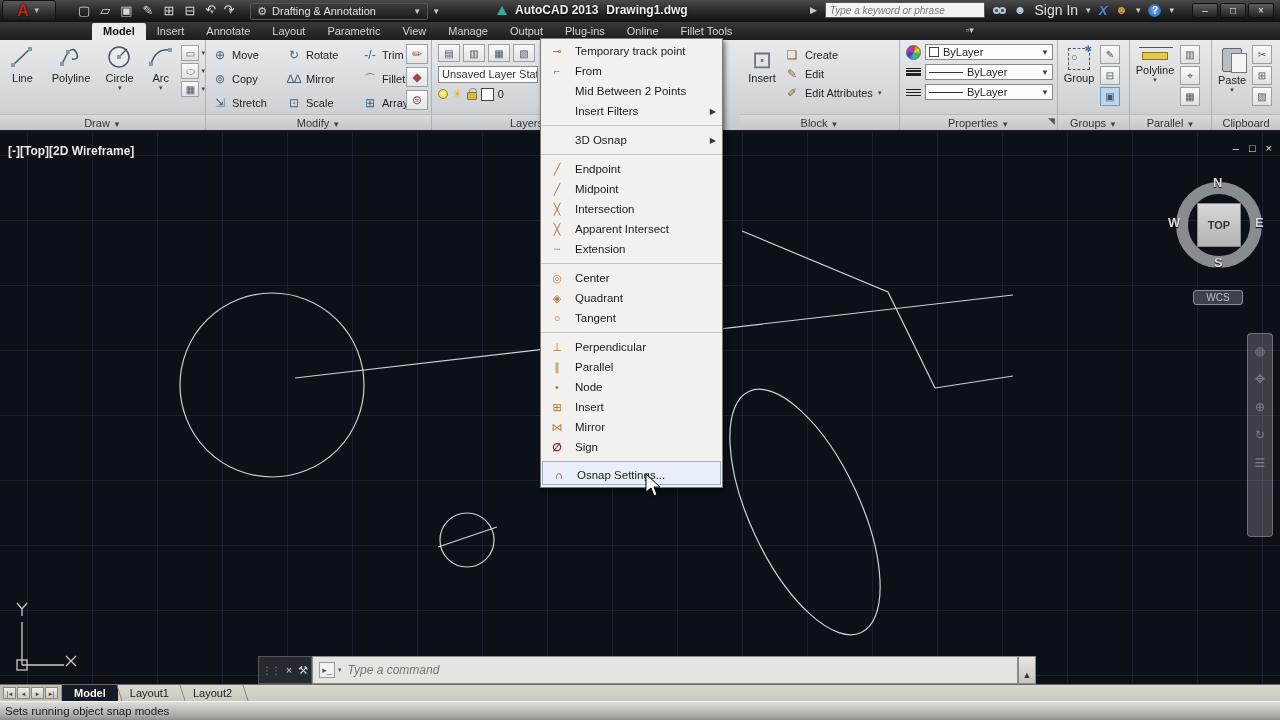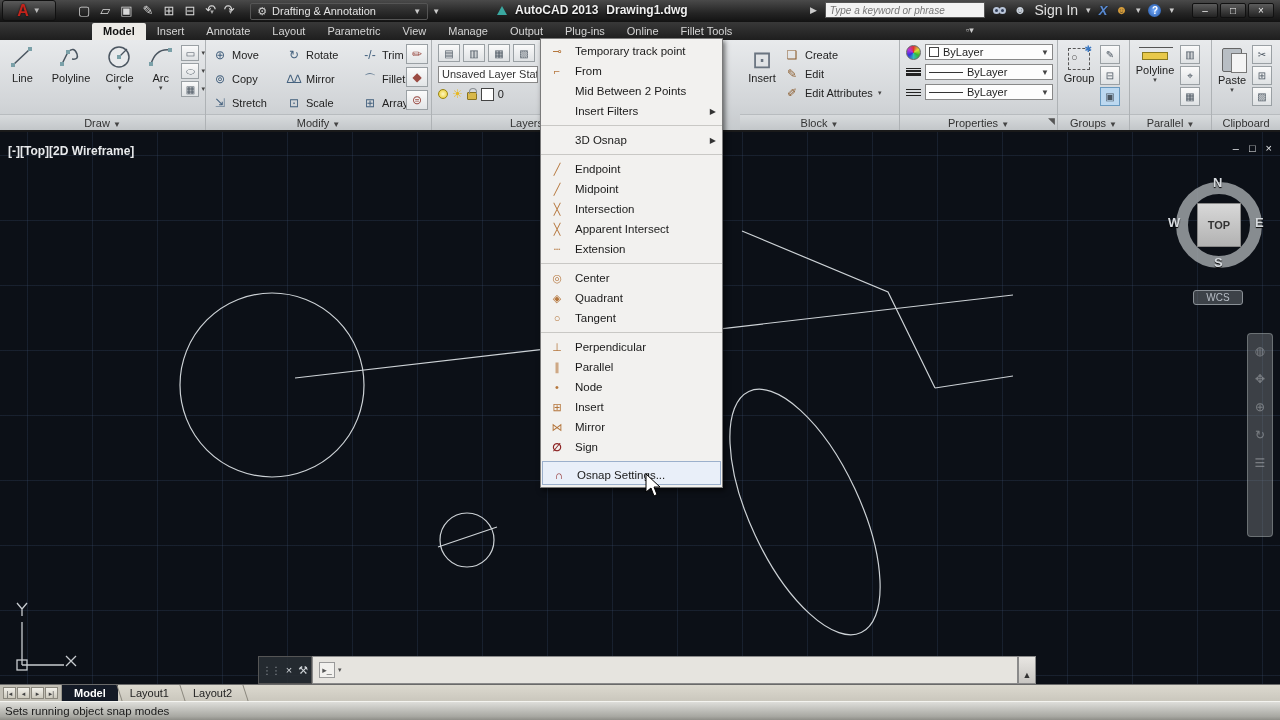--- a/index.html
+++ b/index.html
@@ -724,20 +724,21 @@
 
 <div id="commandbar">
   <div id="cmd-left">
     <span class="grip">⋮⋮</span>
     <span class="x">×</span>
     <span class="wrench">⚒</span>
   </div>
   <div id="cmd-input-wrap">
     <span class="cmd-ico-box">▸_</span>
     <span class="cmd-ico-dd">▾</span>
+    <input id="cmd-input" placeholder="Type a command" style="">
   </div>
   <div id="cmd-up">▲</div>
 </div>
 
 <div id="layouttabs">
   <span class="tab-nav">
 
   <span>|◂</span>
       <span>◂</span>
       <span>▸</span>

